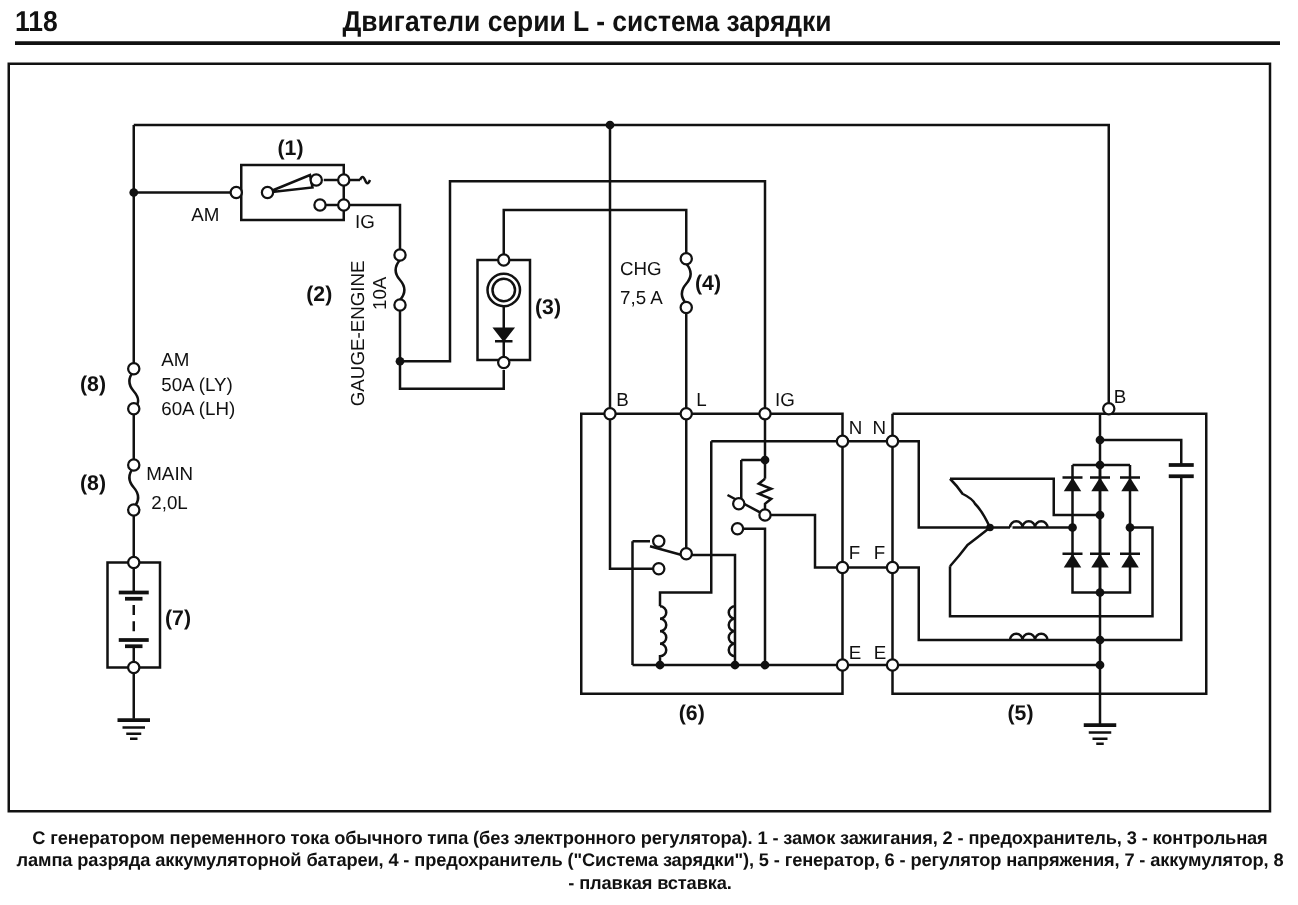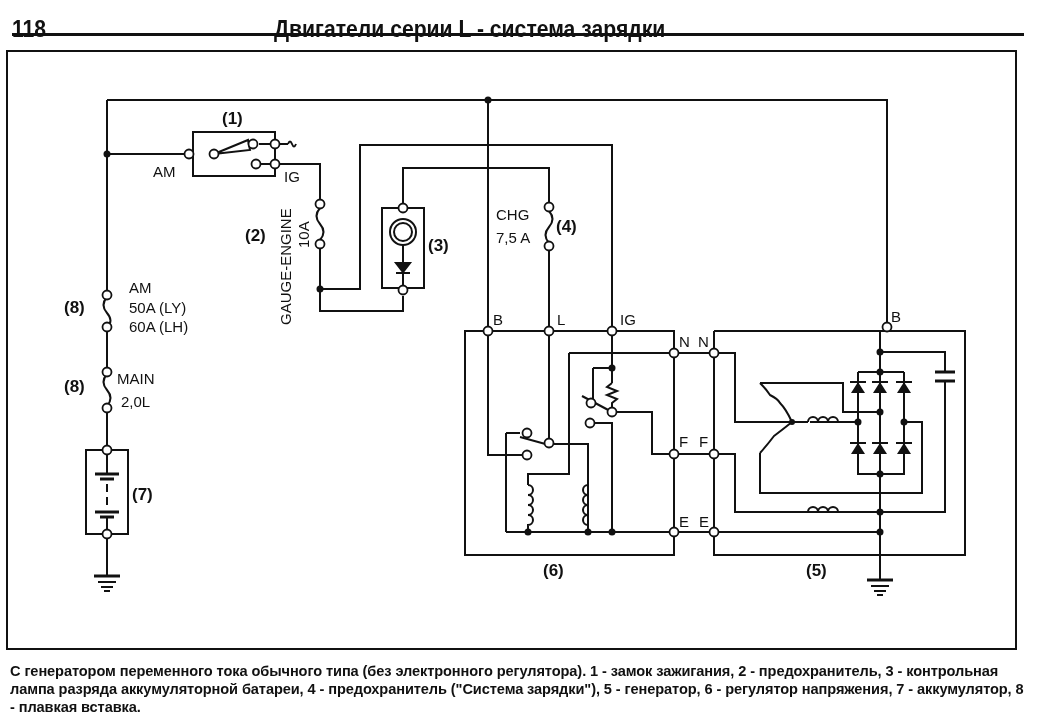--- a/index.html
+++ b/index.html
@@ -1,22 +1,22 @@
 <!DOCTYPE html>
 <html><head>
 <meta charset="utf-8">
 <style>
   html, body { margin:0; padding:0; background:#ffffff; }
   body { width:1038px; height:724px; position:relative; overflow:hidden; font-family:"Liberation Sans", sans-serif; color:#111; }
-  .hdr { position:absolute; left:12px; top:16px; width:1012px; height:30px; }
+  .hdr { position:absolute; left:12px; top:4px; width:1012px; height:30px; }
   .page-num { position:absolute; left:0; top:0; font-size:23px; font-weight:bold; transform:scaleX(0.92); transform-origin:left; }
   .page-title { position:absolute; left:262px; top:0; font-size:23px; font-weight:bold; transform:scaleX(0.92); transform-origin:left; white-space:nowrap; }
   .hdr-rule { position:absolute; left:12px; top:33px; width:1012px; height:3px; background:#111; }
   .frame { position:absolute; left:0; top:0; }
-  .caption { position:absolute; left:10px; top:662px; width:1020px; font-size:14.6px; font-weight:bold; line-height:18px; letter-spacing:-0.1px; }
+  .caption { position:absolute; left:10px; top:662px; width:1020px; font-size:14.6px; font-weight:bold; line-height:18px; letter-spacing:-0.1px;text-align:center; }
   svg text { font-family:"Liberation Sans", sans-serif; fill:#111; }
   .lbl { font-size:15px; }
   .num { font-size:17px; font-weight:bold; }
 </style>
 </head>
 <body>
 
 <div class="hdr">
   <span class="page-num">118</span>
   <span class="page-title">Двигатели серии L - система зарядки</span>

